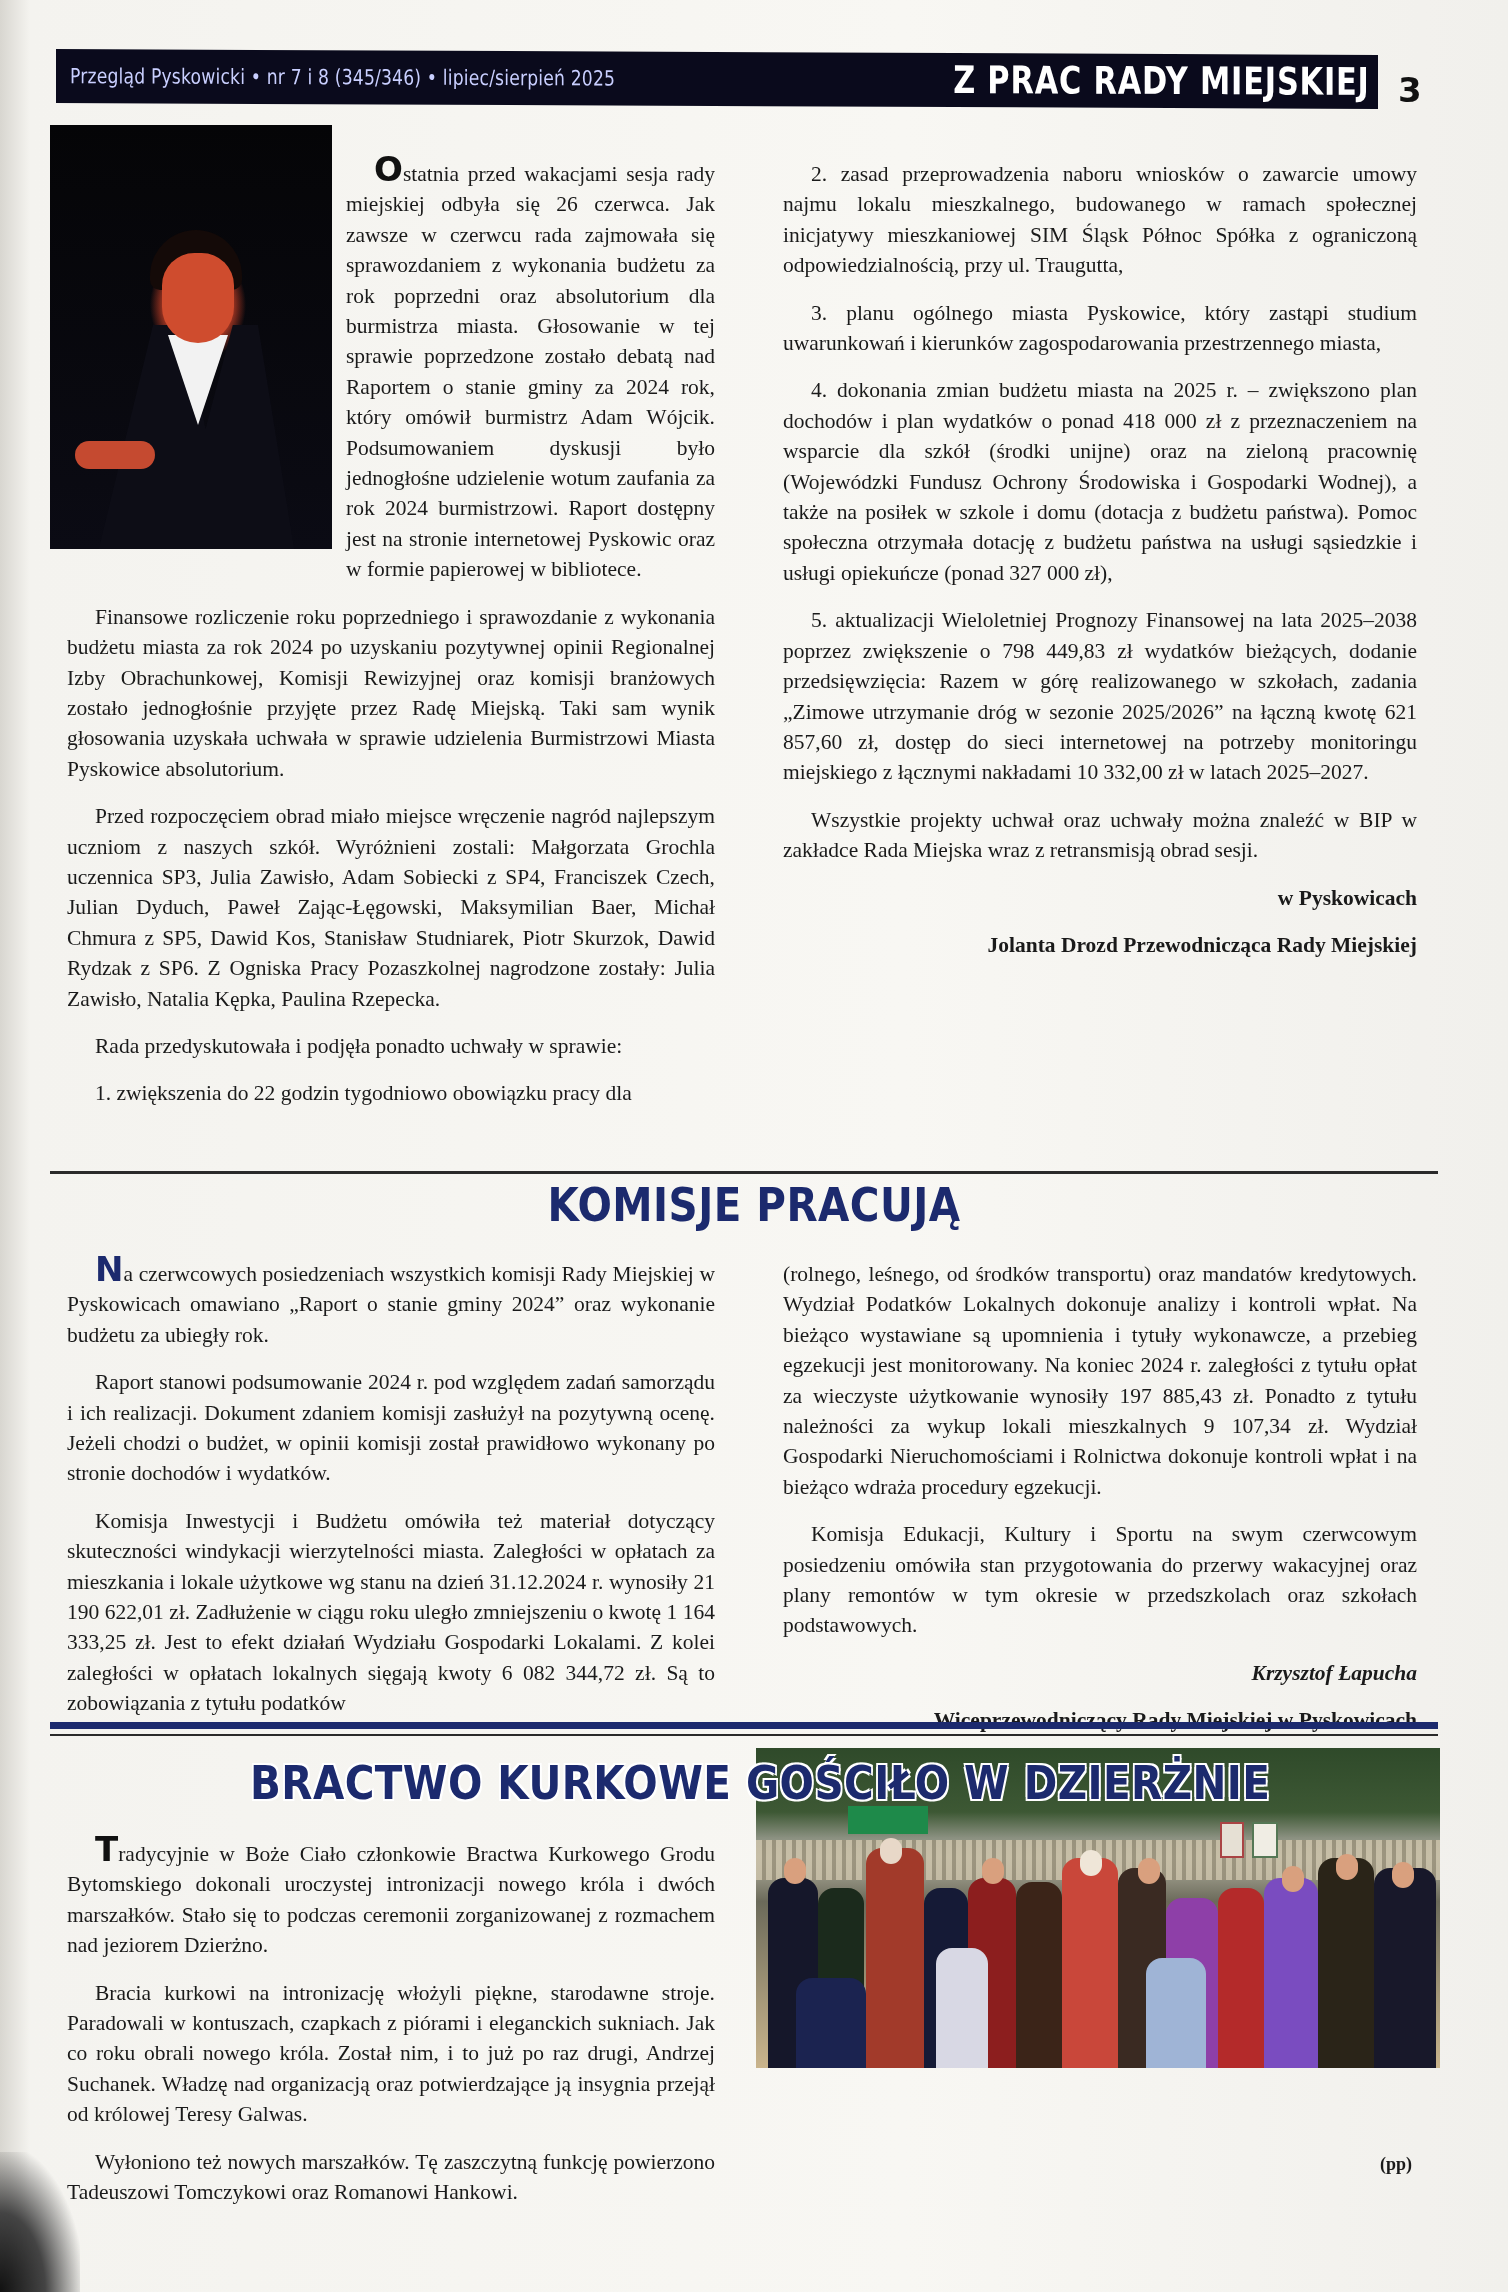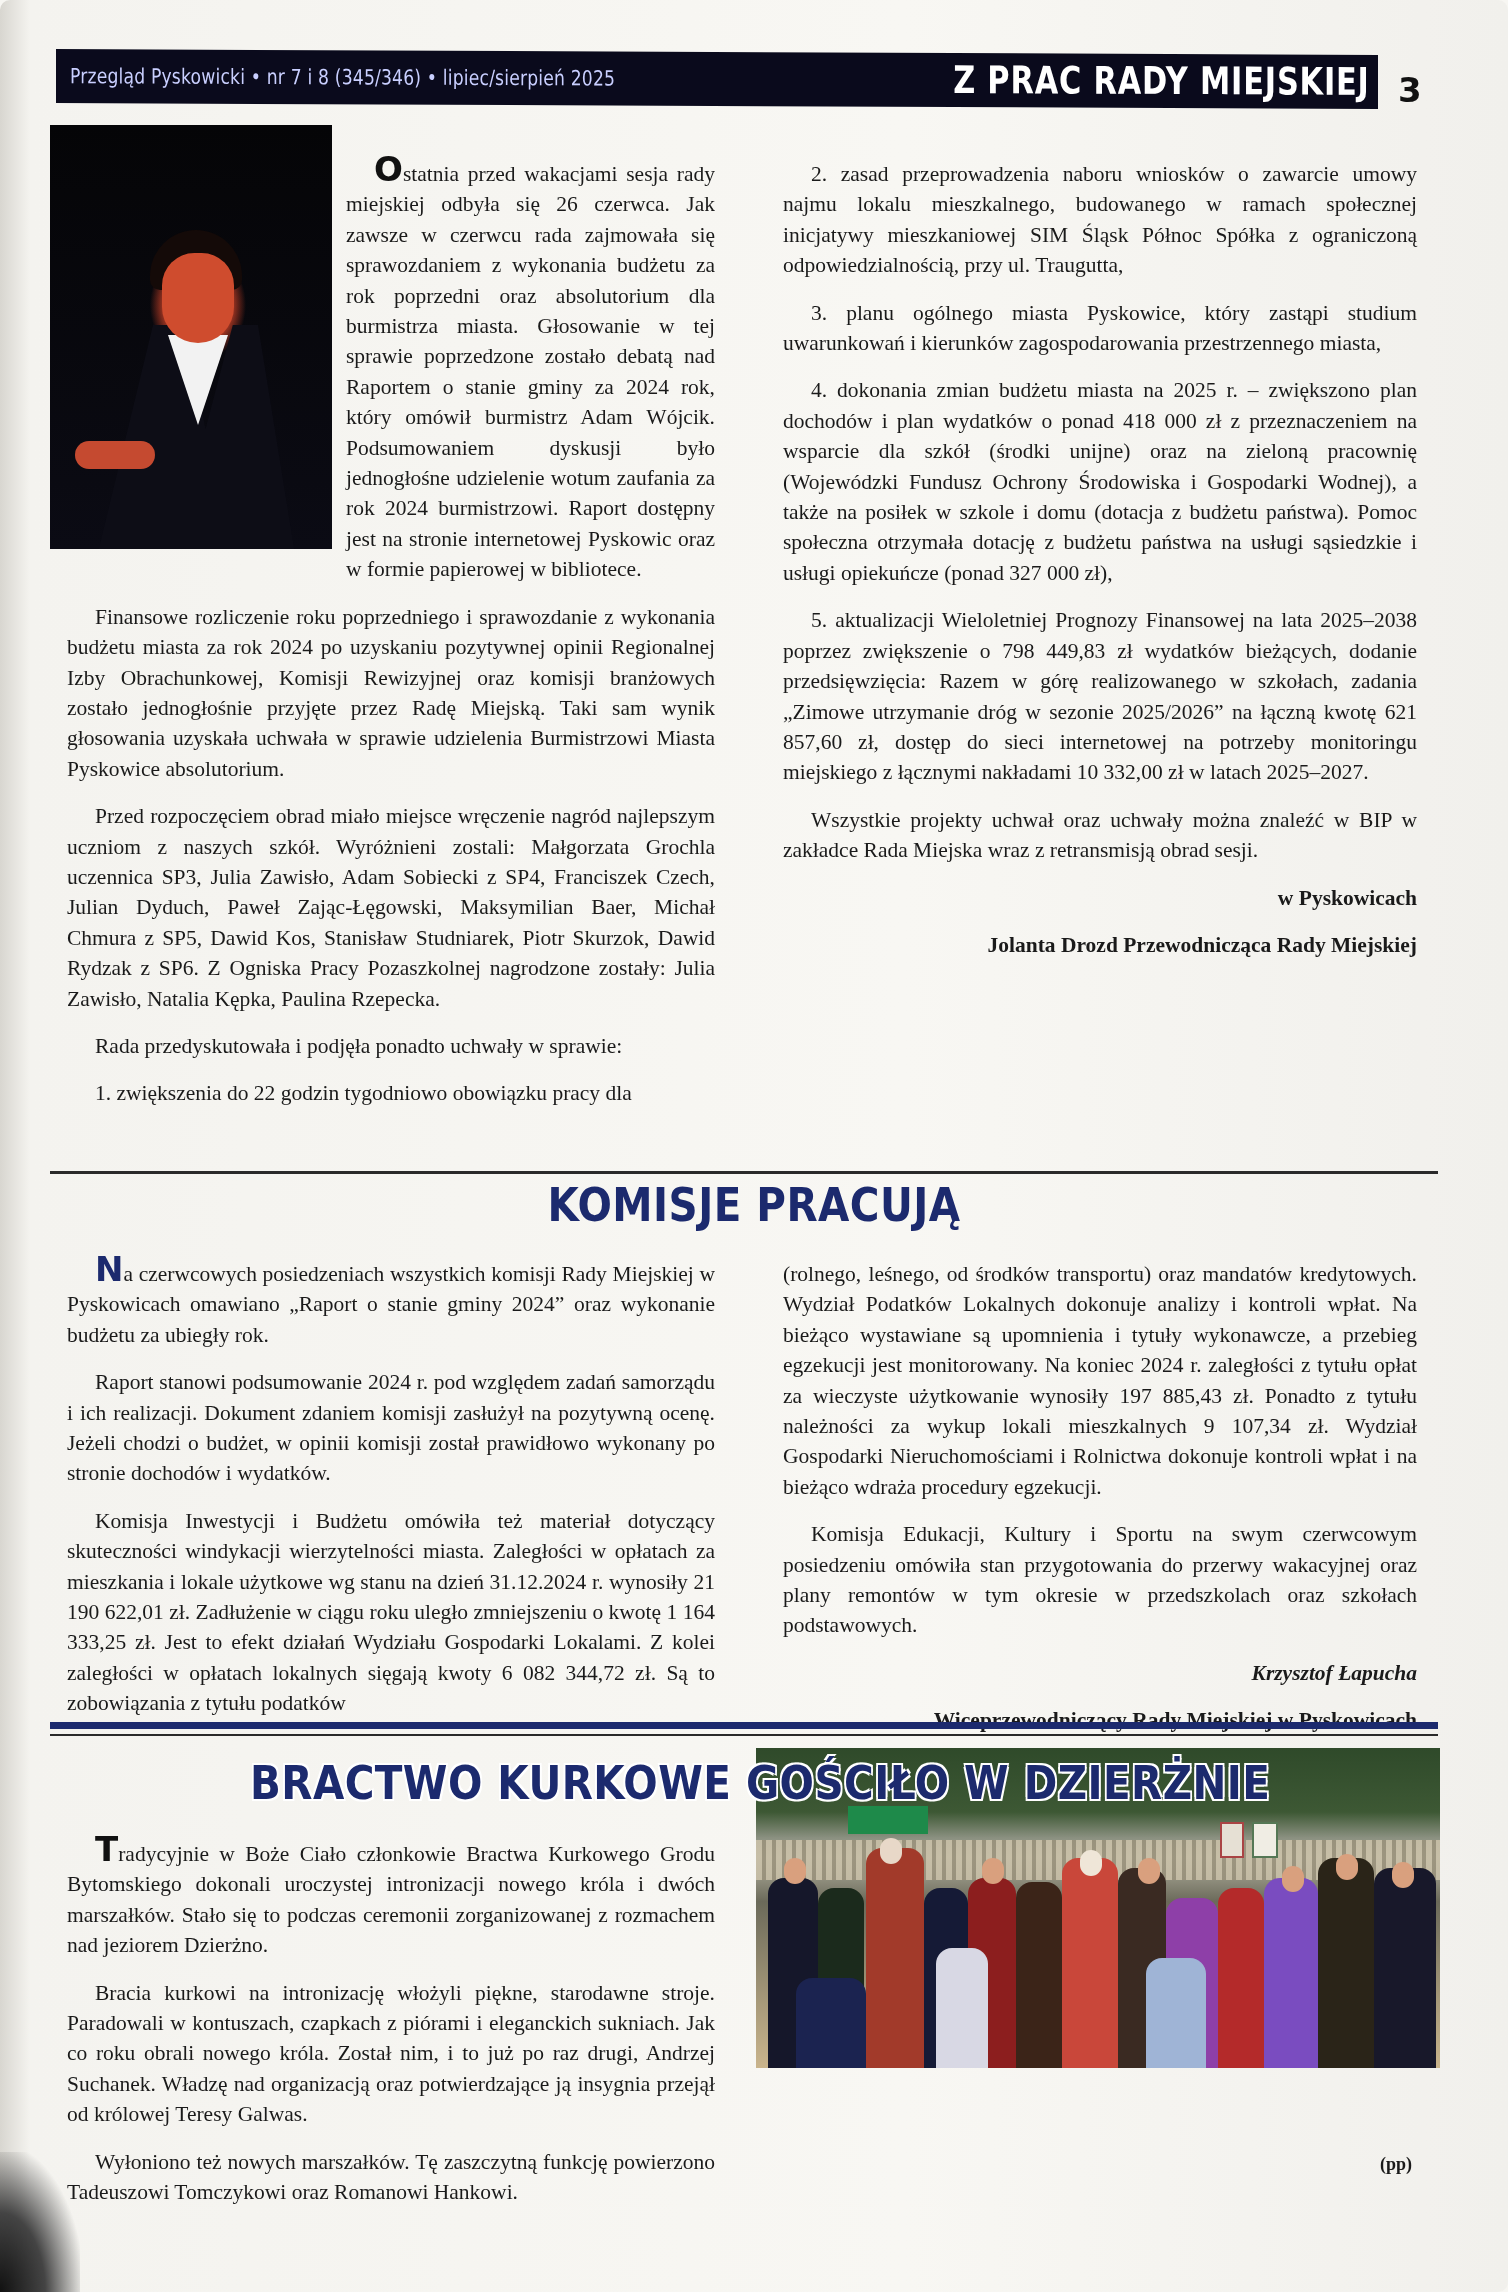--- a/index.html
+++ b/index.html
@@ -1,20 +1,20 @@
 <!DOCTYPE html>
 <html><head>
 <meta charset="utf-8">
 <style>
   * { box-sizing: border-box; margin: 0; padding: 0; }
   html, body { width: 1508px; height: 2292px; background: #f7f6f2; overflow: hidden; }
   body { position: relative; font-family: "Liberation Serif", serif; color: #1a1a1a; }
 
   .page { position: absolute; left: 0; top: 0; width: 1508px; height: 2292px;
-    background: linear-gradient(90deg, #d8d6d0 0px, #f4f3ef 30px, #f8f7f3 60%, #f1f0ec 100%); border-radius: 10px; }
+    background: linear-gradient(90deg, #d8d6d0 0px, #f4f3ef 30px, #f8f7f3 60%, #f1f0ec 100%); }
 
   
   .masthead { position: absolute; left: 56px; top: 52px; width: 1322px; height: 54px; background: #0a0a1c;
     display: flex; align-items: center; justify-content: space-between; padding: 0 8px 0 14px;
     transform: skewY(0.25deg); }
   .masthead .issue { font-family: "DejaVu Sans", sans-serif; font-size: 21px; color: #c9cfff; letter-spacing: 0.2px; transform: scaleX(0.82); transform-origin: left center; white-space: nowrap; }
   .masthead .section { font-family: "DejaVu Sans", sans-serif; font-size: 38px; color: #ffffff; font-weight: bold; transform: scaleX(0.8); transform-origin: right center; white-space: nowrap; letter-spacing: 1px; }
   .page-number { position: absolute; left: 1398px; top: 70px; font-family: "DejaVu Sans", sans-serif; font-size: 34px; font-weight: bold; color: #111; }
 
   

